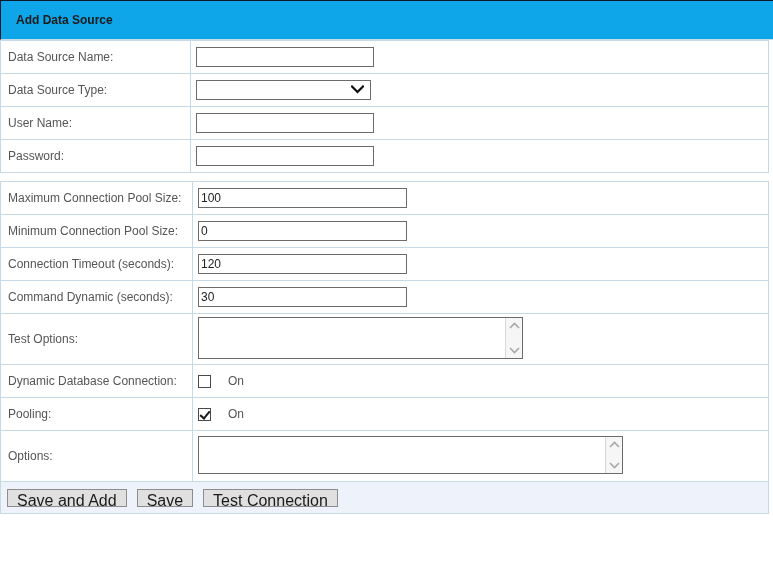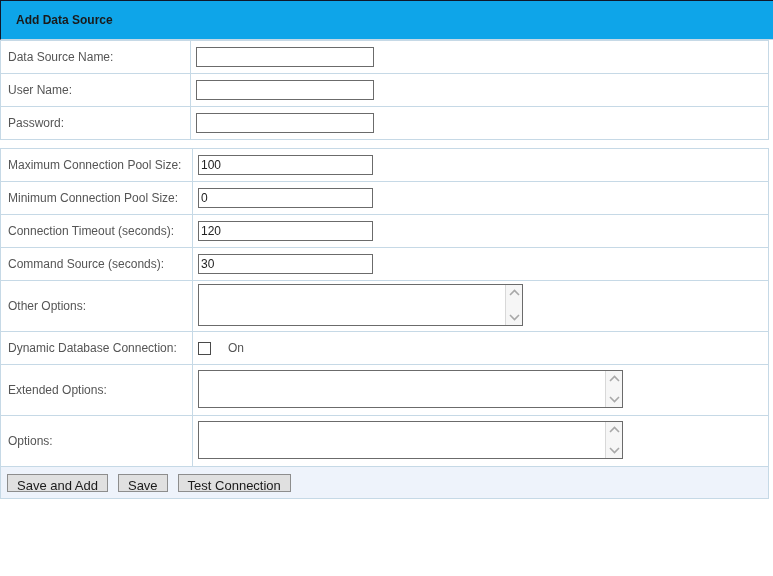--- a/index.html
+++ b/index.html
@@ -85,21 +85,21 @@
     height: 20px;
     border: 1px solid #6b6b6b;
     background: #ffffff;
     font-family: "Liberation Sans", sans-serif;
     font-size: 12px;
     color: #222222;
     padding: 1px 2px;
     outline: none;
   }
   input.w178 { width: 178px; }
-  input.w175 { width: 175px; }
+  input.w175 { width: 209px; }
 
   select.sel {
     box-sizing: border-box;
     width: 175px;
     height: 20px;
     border: 1px solid #6b6b6b;
     background: #ffffff;
     font-family: "Liberation Sans", sans-serif;
     font-size: 12px;
     color: #222222;
@@ -208,21 +208,21 @@
     padding-left: 6px;
     box-sizing: border-box;
     gap: 10px;
   }
   button.btn {
     height: 18px;
     background: #e0e0e0;
     border: 1px solid #8d8d8d;
     border-radius: 0;
     font-family: "Liberation Sans", sans-serif;
-    font-size: 13px;
+    font-size: 16px;
     color: #1a1a1a;
     padding: 0 9px;
     cursor: pointer;
     line-height: 21px;
   }
 
   .rowh-32 td { height: 32px; }
   .rowh-50 td { height: 50px; }
 </style>
 </head>
@@ -240,20 +240,35 @@
         <col>
       </colgroup>
     <tbody>
       <tr class="rowh-32">
         <td class="label-cell">Data Source Name:</td>
         <td class="field-cell">
           <input class="txt w178" type="text" value="" style="">
         </td>
       </tr>
       <tr class="rowh-32">
+        <td class="label-cell">Data Source Type:</td>
+        <td class="field-cell">
+          <span class="sel-wrap">
+            <select class="sel">
+              <option></option>
+            </select>
+            <span class="chev">
+              <svg width="13" height="9" viewBox="0 0 13 9" xmlns="http://www.w3.org/2000/svg">
+                <path d="M1 1.5 L6.5 7 L12 1.5" fill="none" stroke="#0d0d0d" stroke-width="2.2" stroke-linecap="square"></path>
+              </svg>
+            </span>
+          </span>
+        </td>
+      </tr>
+      <tr class="rowh-32">
         <td class="label-cell">User Name:</td>
         <td class="field-cell">
           <input class="txt w178" type="text" value="" style="">
         </td>
       </tr>
       <tr class="rowh-32">
         <td class="label-cell">Password:</td>
         <td class="field-cell">
           <input class="txt w178" type="text" value="" style="">
         </td>
@@ -281,28 +296,28 @@
           <input class="txt w175" type="text" value="0" style="">
         </td>
       </tr>
       <tr class="rowh-32">
         <td class="label-cell">Connection Timeout (seconds):</td>
         <td class="field-cell">
           <input class="txt w175" type="text" value="120" style="">
         </td>
       </tr>
       <tr class="rowh-32">
-        <td class="label-cell">Command Source (seconds):</td>
+        <td class="label-cell">Command Dynamic (seconds):</td>
         <td class="field-cell">
           <input class="txt w175" type="text" value="30" style="">
         </td>
       </tr>
 
       <tr class="rowh-50">
-        <td class="label-cell">Other Options:</td>
+        <td class="label-cell">Test Options:</td>
         <td class="field-cell">
           <span class="ta-wrap">
             <textarea class="ta ta-other" style=""></textarea>
             <span class="sb">
               <span class="ar up">
                 <svg width="11" height="7" viewBox="0 0 11 7" xmlns="http://www.w3.org/2000/svg">
                   <path d="M1 6 L5.5 1.5 L10 6" fill="none" stroke="#a8a8a8" stroke-width="1.6"></path>
                 </svg>
               </span>
               <span class="ar dn">
@@ -318,41 +333,30 @@
       <tr class="rowh-32">
         <td class="label-cell">Dynamic Database Connection:</td>
         <td class="field-cell">
           <span class="chk-line">
             <span class="chk"></span>
             <span class="chk-label">On</span>
           </span>
         </td>
       </tr>
 
-
-      <tr class="rowh-50">
-        <td class="label-cell">Extended Options:</td>
-        <td class="field-cell">
-          <span class="ta-wrap">
-            <textarea class="ta ta-ext" style=""></textarea>
-            <span class="sb">
-              <span class="ar up">
-                <svg width="11" height="7" viewBox="0 0 11 7" xmlns="http://www.w3.org/2000/svg">
-                  <path d="M1 6 L5.5 1.5 L10 6" fill="none" stroke="#a8a8a8" stroke-width="1.6"></path>
-                </svg>
-              </span>
-              <span class="ar dn">
-                <svg width="11" height="7" viewBox="0 0 11 7" xmlns="http://www.w3.org/2000/svg">
-                  <path d="M1 1 L5.5 5.5 L10 1" fill="none" stroke="#a8a8a8" stroke-width="1.6"></path>
-                </svg>
-              </span>
-            </span>
-          </span>
-        </td>
-      </tr>
+      <tr class="rowh-32">
+        <td class="label-cell">Pooling:</td>
+        <td class="field-cell">
+          <span class="chk-line">
+            <span class="chk on"></span>
+            <span class="chk-label">On</span>
+          </span>
+        </td>
+      </tr>
+
 
       <tr class="rowh-50">
         <td class="label-cell">Options:</td>
         <td class="field-cell">
           <span class="ta-wrap">
             <textarea class="ta ta-rem" style=""></textarea>
             <span class="sb">
               <span class="ar up">
                 <svg width="11" height="7" viewBox="0 0 11 7" xmlns="http://www.w3.org/2000/svg">
                   <path d="M1 6 L5.5 1.5 L10 6" fill="none" stroke="#a8a8a8" stroke-width="1.6"></path>

